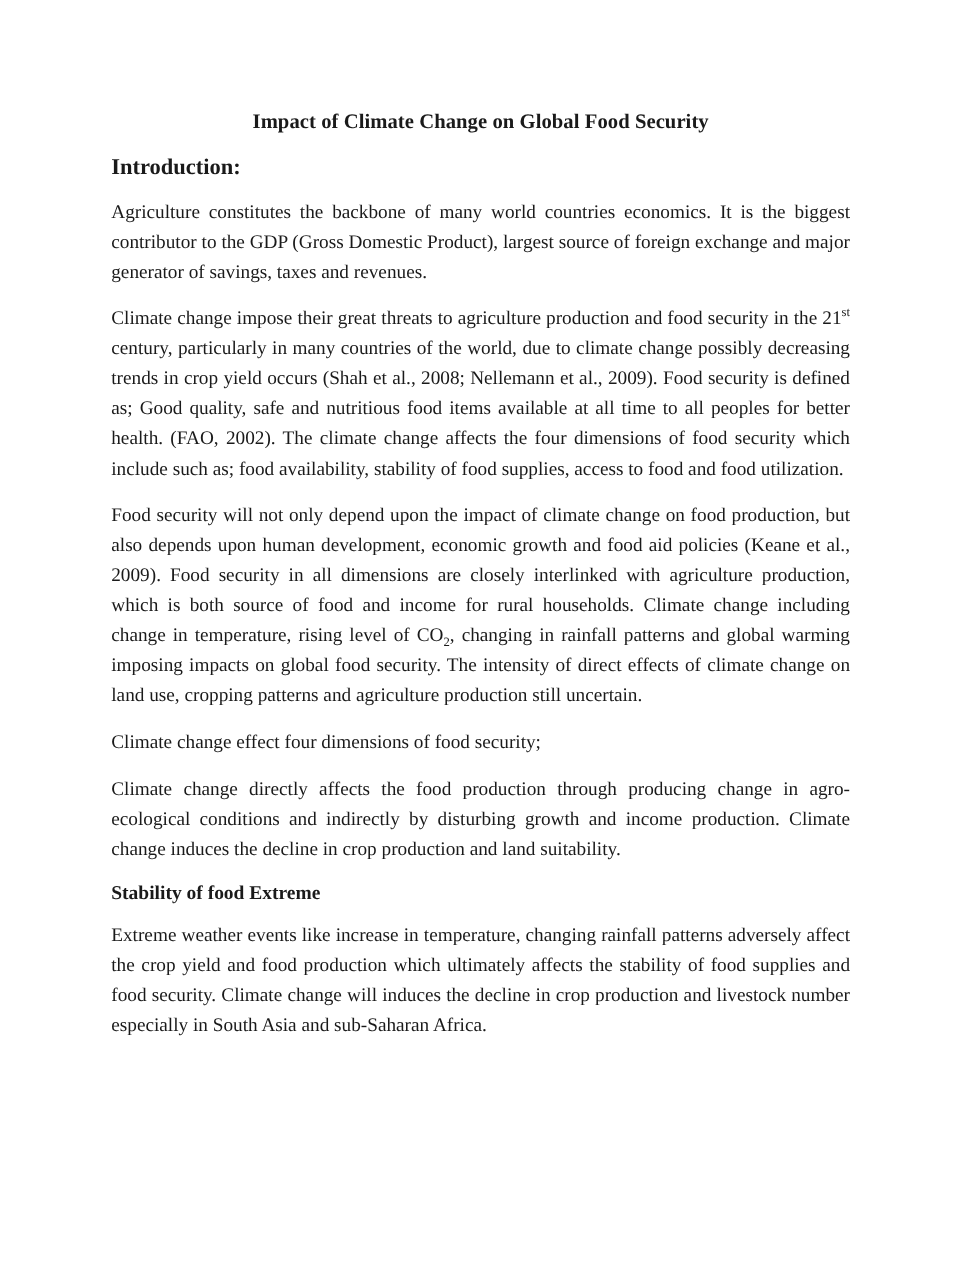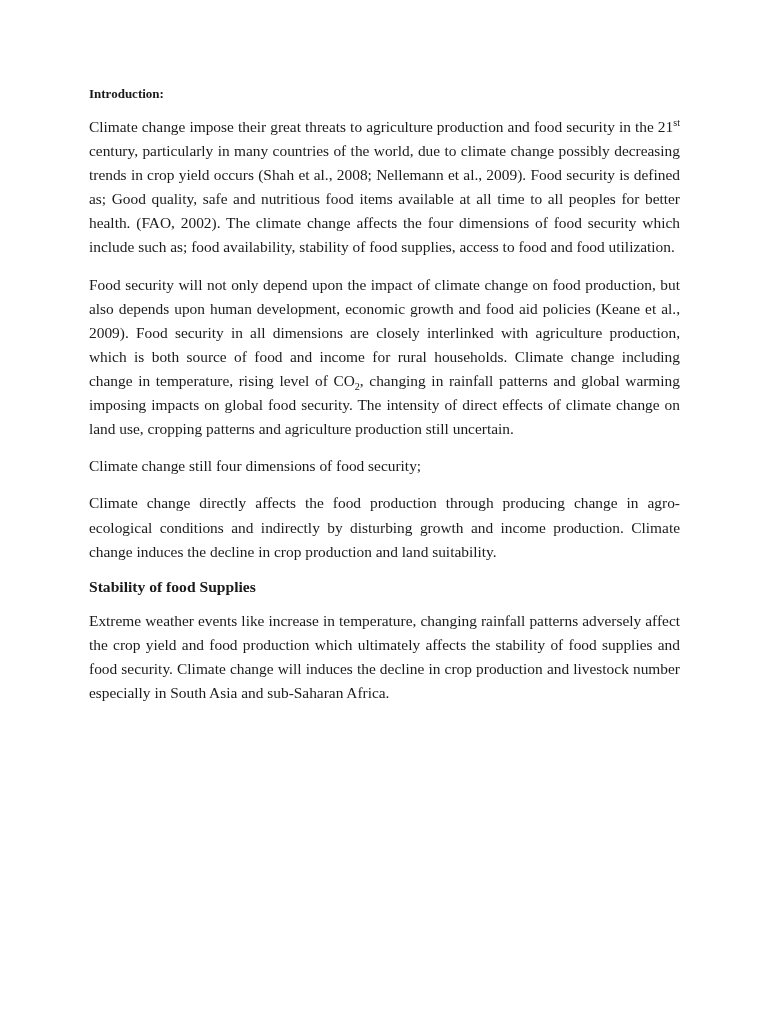--- a/index.html
+++ b/index.html
@@ -30,21 +30,21 @@
   }
   .doc-title {
     font-size: 16.5px;
     font-weight: bold;
     text-align: center;
     line-height: 1.35;
     margin: 0 0 14px 0;
     letter-spacing: 0.05px;
   }
   .heading-major {
-    font-size: 13px;
+    font-size: 18px;
     font-weight: bold;
     text-align: left;
     line-height: 1.3;
     margin: 0 0 12px 0;
   }
   .heading-minor {
     font-size: 15.6px;
     font-weight: bold;
     text-align: left;
     line-height: 1.3;
@@ -78,41 +78,45 @@
   .gap-before-heading {
     margin-top: 3px;
   }
 </style>
 </head>
 <body>
 
 <div class="page">
   <div class="content">
 
+    <h1 class="doc-title">Impact of Climate Change on Global Food Security</h1>
 
     <h2 class="heading-major">Introduction:</h2>
 
+    <p class="para">
+      <span>Agriculture constitutes the backbone of many world countries economics. It is the biggest contributor to the GDP (Gross Domestic Product), largest source of foreign exchange and major generator of savings, taxes and revenues.</span>
+    </p>
 
     <p class="para">
       <span>Climate change impose their great threats to agriculture production and food security in the 21</span><sup>st</sup><span> century, particularly in many countries of the world, due to climate change possibly decreasing trends in crop yield occurs </span><b>(Shah et al., 2008; Nellemann et al., 2009</b><span>). Food security is defined as; Good quality, safe and nutritious food items available at all time to all peoples for better health. </span><b>(FAO, 2002).</b><span> The climate change affects the four dimensions of food security which include such as; food availability, stability of food supplies, access to food and food utilization.</span>
     </p>
 
     <p class="para">
       <span>Food security will not only depend upon the impact of climate change on food production, but also depends upon human development, economic growth and food aid policies (Keane et al., 2009). Food security in all dimensions are closely interlinked with agriculture production, which is both source of food and income for rural households. Climate change including change in temperature, rising level of CO</span><sub>2</sub><span>, changing in rainfall patterns and global warming imposing impacts on global food security. The intensity of direct effects of climate change on land use, cropping patterns and agriculture production still uncertain.</span>
     </p>
 
     <p class="para nojustify">
-      <span>Climate change still four dimensions of food security;</span>
+      <span>Climate change effect four dimensions of food security;</span>
     </p>
 
 
     <p class="para">
       <span>Climate change directly affects the food production through producing change in agro-ecological conditions and indirectly by disturbing growth and income production.  Climate change induces the decline in crop production and land suitability.</span>
     </p>
 
-    <h2 class="heading-minor gap-before-heading">Stability of food Supplies</h2>
+    <h2 class="heading-minor gap-before-heading">Stability of food Extreme</h2>
 
     <p class="para">
       <span>Extreme weather events like increase in temperature, changing rainfall patterns adversely affect the crop yield and food production which ultimately affects the stability of food supplies and food security. Climate change will induces the decline in crop production and livestock number especially in South Asia and sub-Saharan Africa.</span>
     </p>
 
   </div>
 </div>
 
 </body></html>

